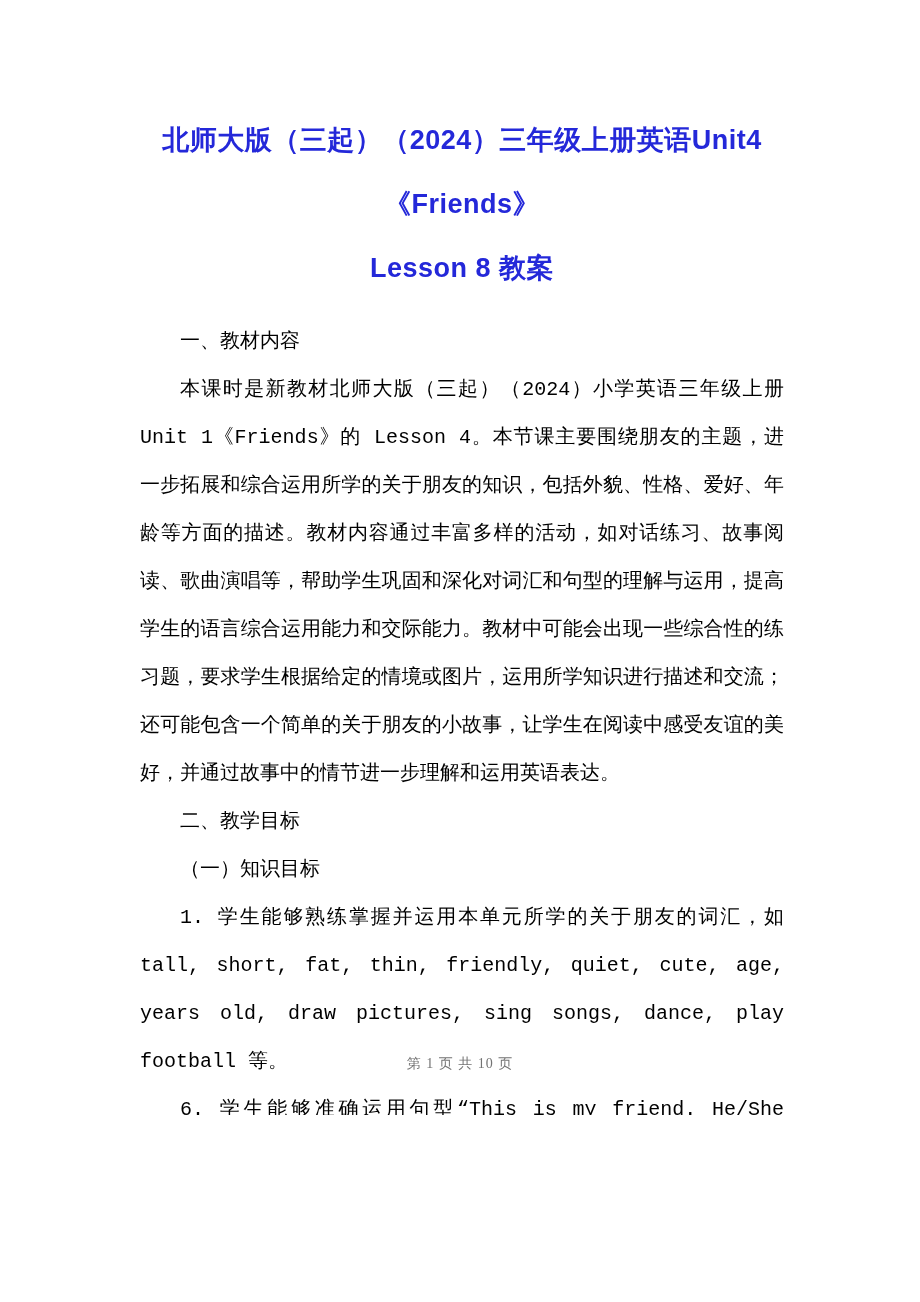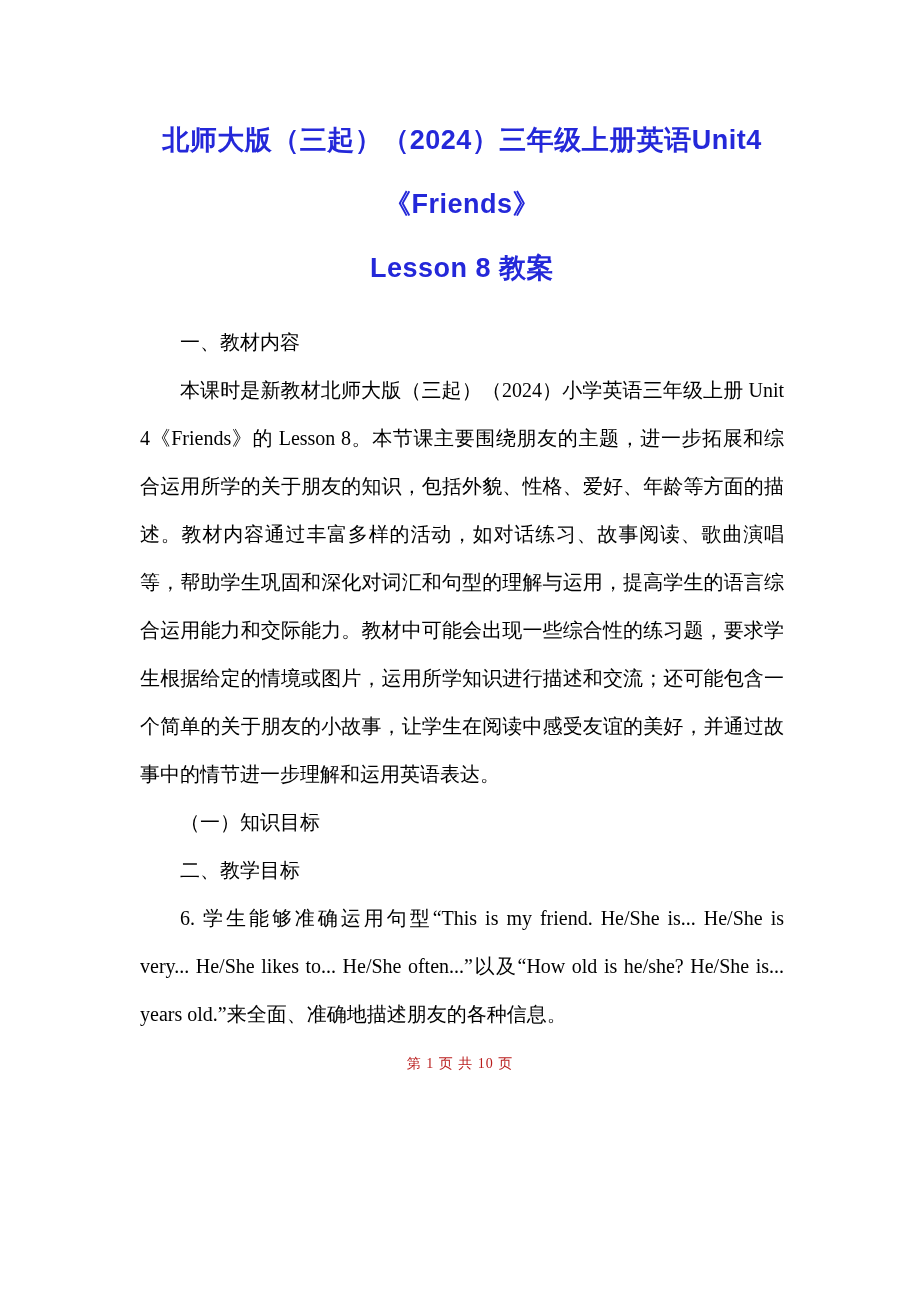--- a/index.html
+++ b/index.html
@@ -33,47 +33,49 @@
   .body-text {
     margin-top: 18px;
   }
   .para {
     font-size: 20px;
     line-height: 48px;
     text-align: justify;
     text-indent: 2em;
     margin: 0;
     word-break: break-word;
+    font-family: Liberation Mono, monospace;
   }
   .footer {
     position: absolute;
     left: 0;
     right: 0;
     bottom: 42px;
     text-align: center;
     font-size: 14px;
-    color: #b91c1c;
+    color: #737373;
     letter-spacing: 1px;
   }
 </style>
 </head>
 <body>
 
 <div class="page">
   <div class="content">
 
     <div class="doc-title">
       <div>北师大版（三起）（2024）三年级上册英语Unit4《Friends》</div>
       <div>Lesson 8 教案</div>
     </div>
 
     <div class="body-text">
       <p class="para">一、教材内容</p>
-      <p class="para">本课时是新教材北师大版（三起）（2024）小学英语三年级上册 Unit 4《Friends》的 Lesson 8。本节课主要围绕朋友的主题，进一步拓展和综合运用所学的关于朋友的知识，包括外貌、性格、爱好、年龄等方面的描述。教材内容通过丰富多样的活动，如对话练习、故事阅读、歌曲演唱等，帮助学生巩固和深化对词汇和句型的理解与运用，提高学生的语言综合运用能力和交际能力。教材中可能会出现一些综合性的练习题，要求学生根据给定的情境或图片，运用所学知识进行描述和交流；还可能包含一个简单的关于朋友的小故事，让学生在阅读中感受友谊的美好，并通过故事中的情节进一步理解和运用英语表达。</p>
+      <p class="para">本课时是新教材北师大版（三起）（2024）小学英语三年级上册 Unit 1《Friends》的 Lesson 4。本节课主要围绕朋友的主题，进一步拓展和综合运用所学的关于朋友的知识，包括外貌、性格、爱好、年龄等方面的描述。教材内容通过丰富多样的活动，如对话练习、故事阅读、歌曲演唱等，帮助学生巩固和深化对词汇和句型的理解与运用，提高学生的语言综合运用能力和交际能力。教材中可能会出现一些综合性的练习题，要求学生根据给定的情境或图片，运用所学知识进行描述和交流；还可能包含一个简单的关于朋友的小故事，让学生在阅读中感受友谊的美好，并通过故事中的情节进一步理解和运用英语表达。</p>
+      <p class="para">二、教学目标</p>
       <p class="para">（一）知识目标</p>
-      <p class="para">二、教学目标</p>
+      <p class="para">1. 学生能够熟练掌握并运用本单元所学的关于朋友的词汇，如 tall, short, fat, thin, friendly, quiet, cute, age, years old, draw pictures, sing songs, dance, play football 等。</p>
       <p class="para">6. 学生能够准确运用句型“This is my friend. He/She is... He/She is very... He/She likes to... He/She often...”以及“How old is he/she? He/She is... years old.”来全面、准确地描述朋友的各种信息。</p>
     </div>
 
   </div>
 
   <div class="footer">第 1 页 共 10 页</div>
 </div>
 
 </body></html>

